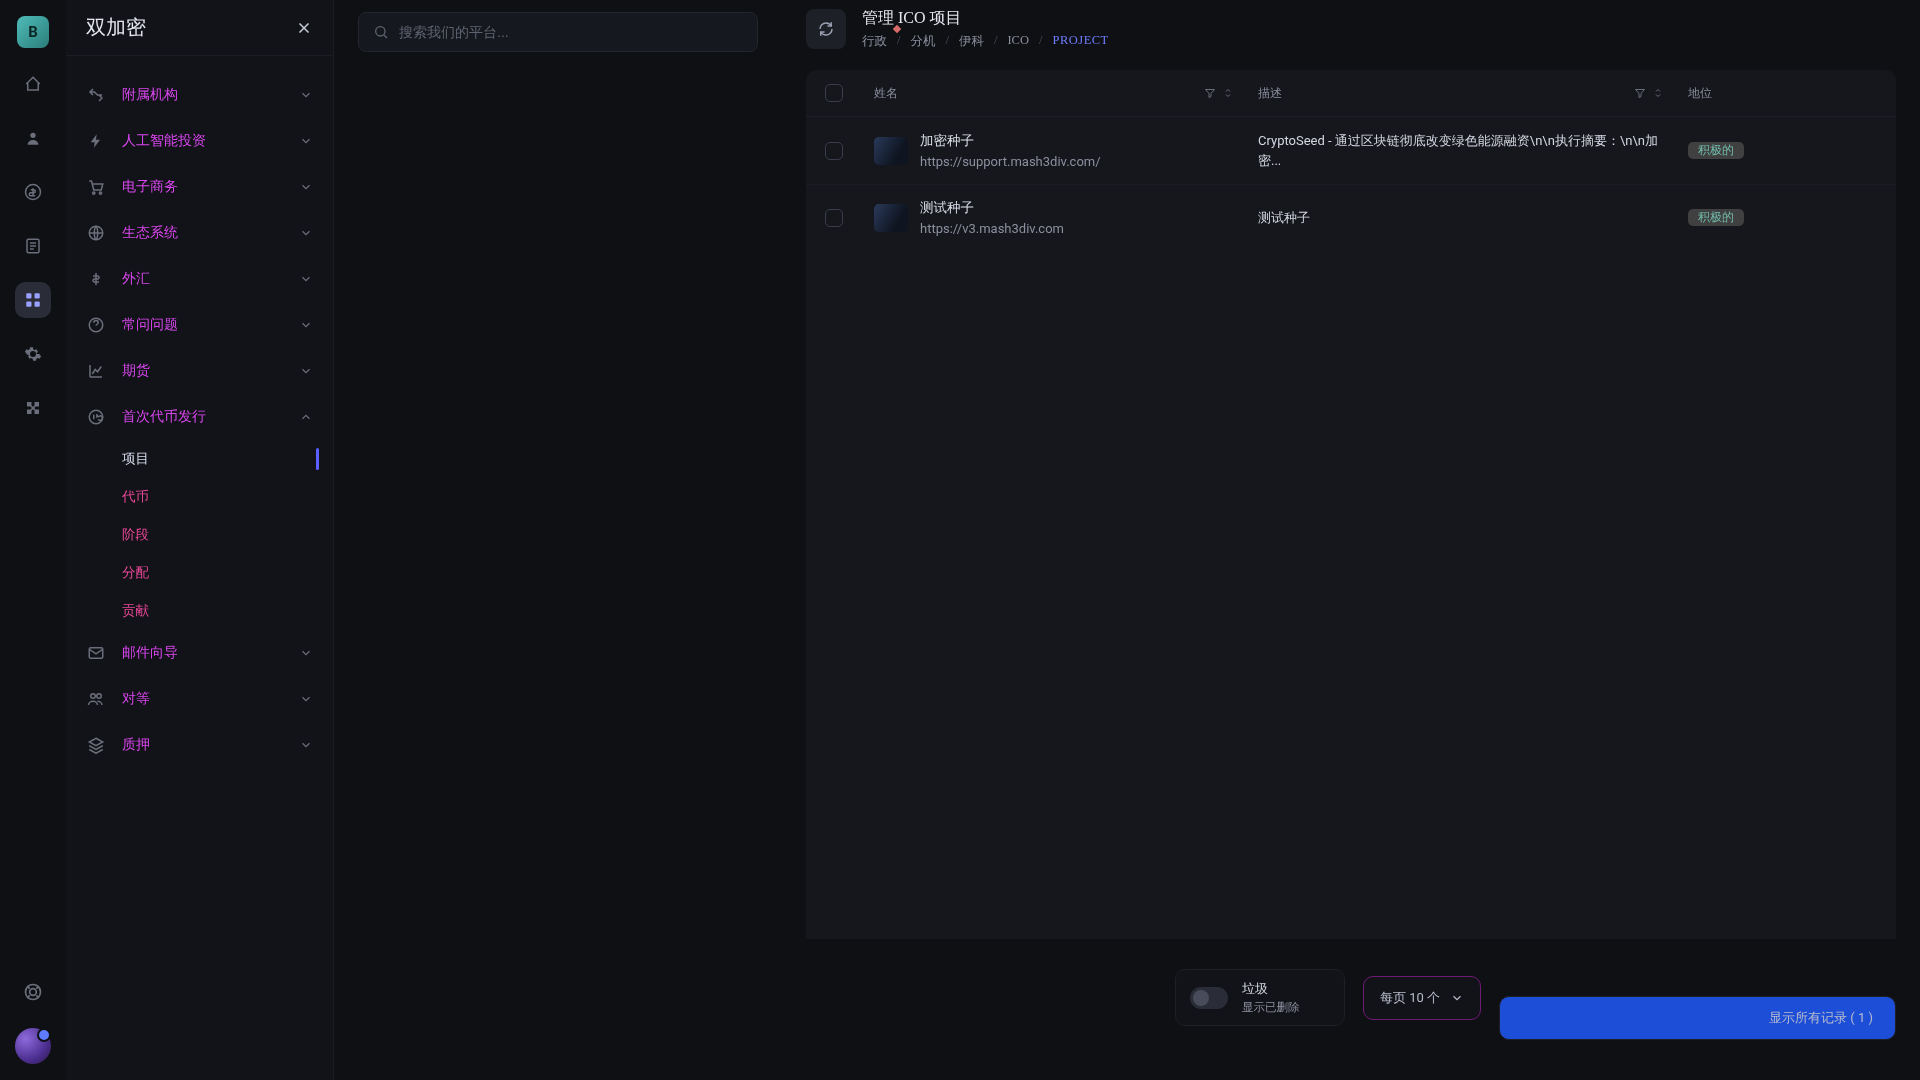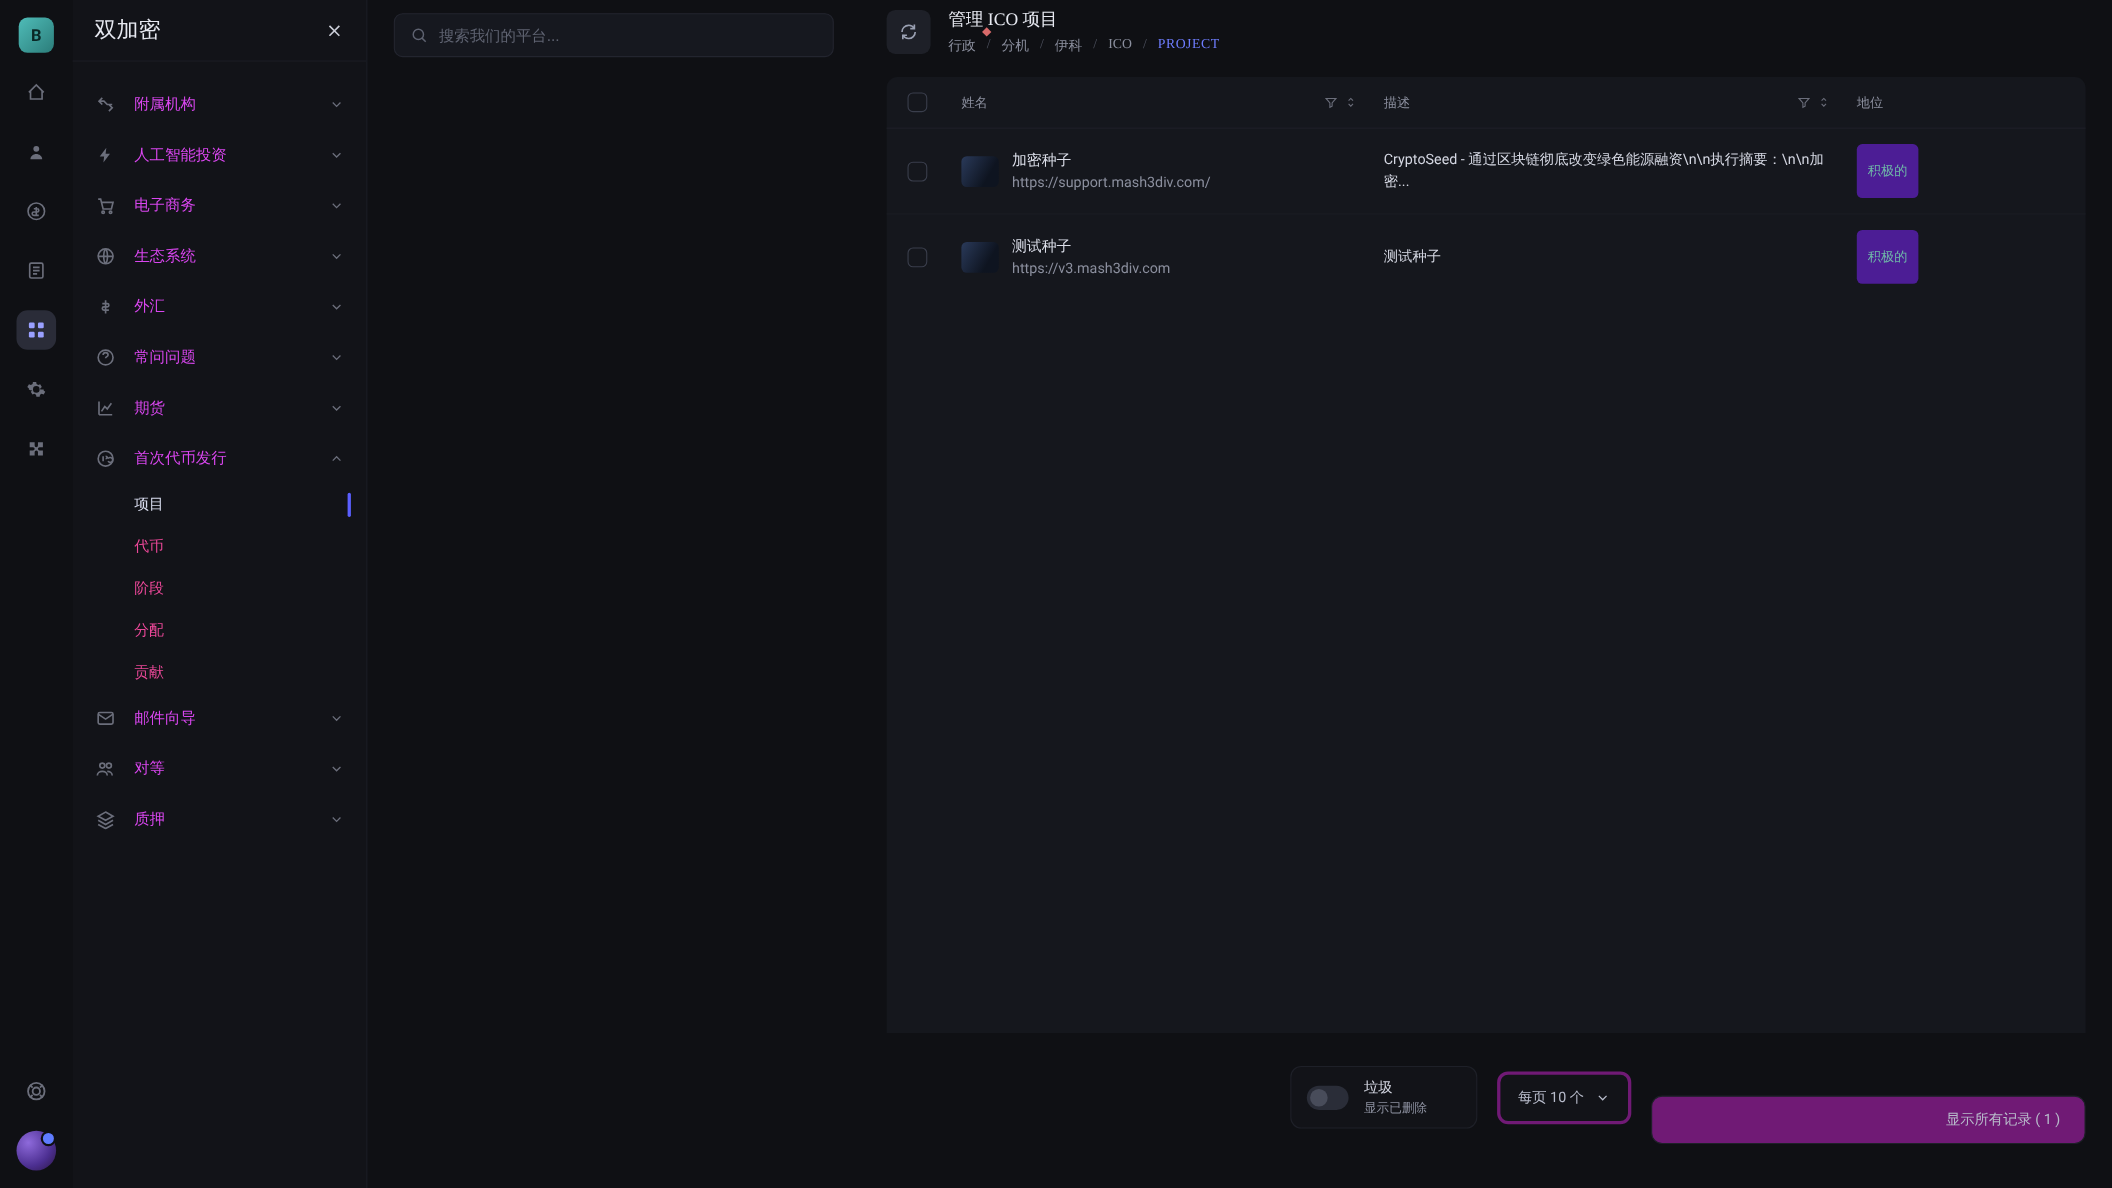--- a/index.html
+++ b/index.html
@@ -177,23 +177,23 @@
 }
 .name-cell { display: flex; align-items: center; gap: 12px; }
 .thumb {
   width: 34px; height: 28px; border-radius: 5px;
   background: linear-gradient(120deg, #2a3a5a, #0e1420 70%);
 }
 .name-text .pname { color: #dcdfea; font-size: 13.5px; }
 .name-text .purl { color: #8b8f9e; font-size: 13px; margin-top: 4px; }
 .desc-text { color: #d4d7e2; font-size: 13px; line-height: 1.5; }
 .badge {
-  background: #4c1d95;
+  background: #404040;
   color: #6fb9a8;
-  padding: 16px 10px;
+  padding: 0 10px;
   border-radius: 5px;
   font-size: 12px;
 }
 
 .footer {
   display: flex; align-items: center;
   gap: 18px;
   padding: 16px 0;
 }
 .footer-spacer { flex: 1; }
@@ -216,30 +216,30 @@
   content: '';
   position: absolute; left: 3px; top: 3px;
   width: 16px; height: 16px;
   background: #484c5a;
   border-radius: 50%;
 }
 .trash-text .t1 { color: #d4d7e2; font-size: 13px; }
 .trash-text .t2 { color: #8b8f9e; font-size: 11.5px; margin-top: 2px; }
 .per-page {
   background: #121318;
-  border: 3px solid #701a75;
+  border: 1px solid #701a75;
   border-radius: 10px;
   padding: 12px 16px;
   display: flex; align-items: center; gap: 10px;
   color: #b8bccb;
   font-size: 13px;
   cursor: pointer;
 }
 .records-box {
-  background: #701a75;
+  background: #1d4ed8;
   border: 1px solid #1e2028;
   border-radius: 10px;
   padding: 12px 22px;
   color: #b8bccb;
   font-size: 13px;
   flex: 1;
   text-align: right;
   margin-top: 41px;
 }
 

